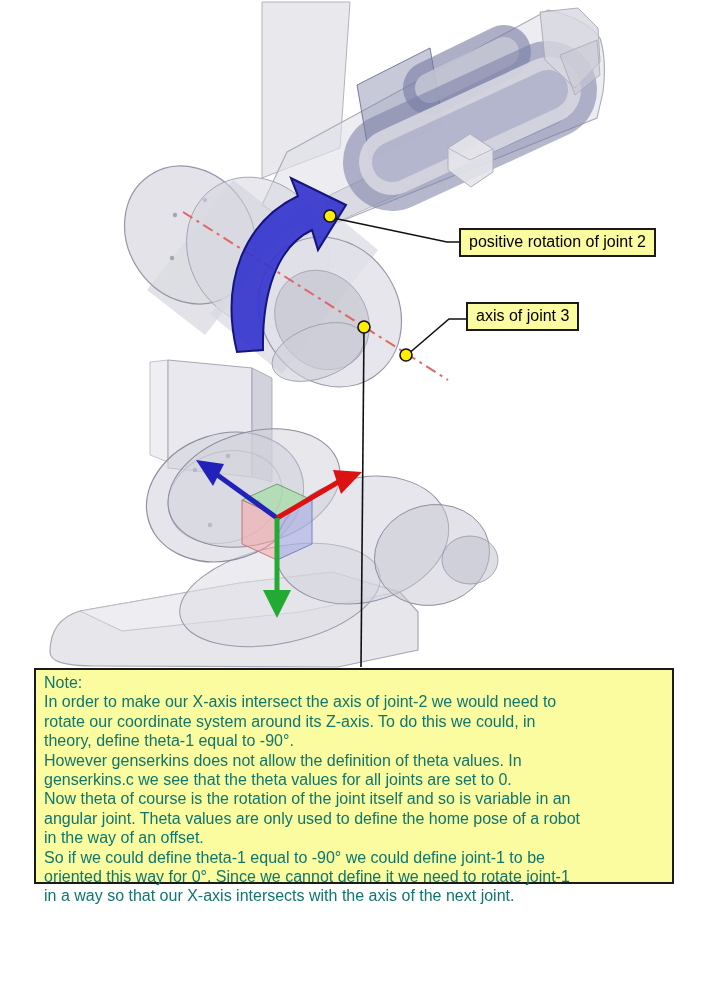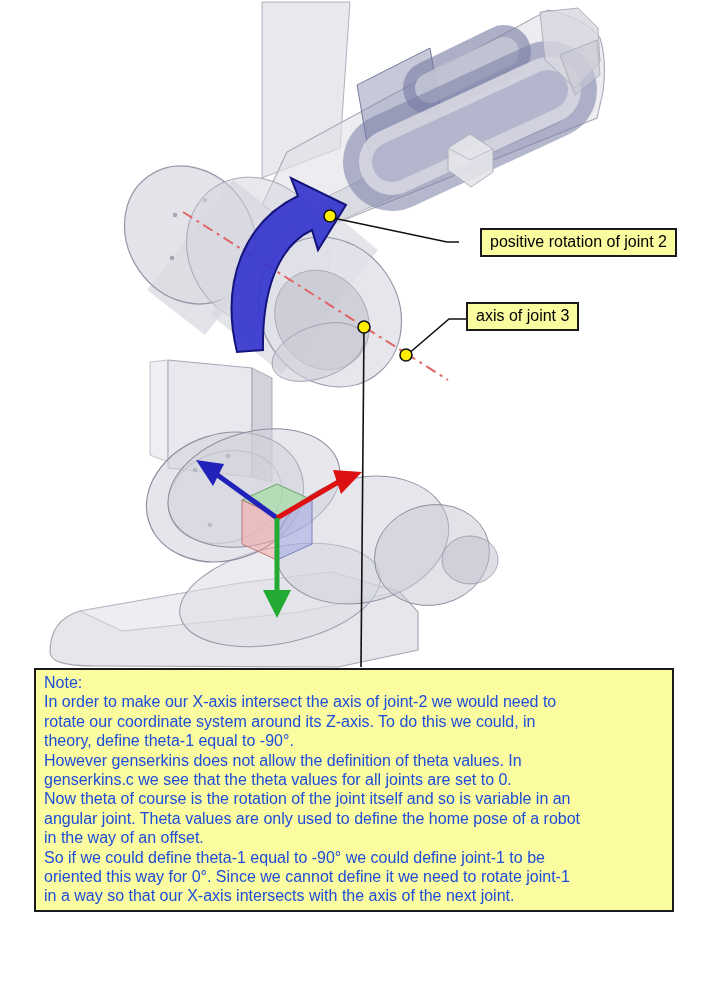--- a/index.html
+++ b/index.html
@@ -8,28 +8,28 @@
   #stage svg{position:absolute;left:0;top:0;}
   .callout-label{
     position:absolute;
     background:#FBFBA0;
     border:2px solid #1a1a1a;
     color:#000;
     font:16px/1.25 "Liberation Sans",sans-serif;
     padding:2px 8px 3px 8px;
     white-space:nowrap;
   }
-  #label-positive{left:480px;top:228px;}
+  #label-positive{left:459px;top:228px;}
   #label-axis{left:466px;top:302px;}
   #note-box{
-    position:absolute;left:34px;top:668px;width:640px;height:244px;
+    position:absolute;left:34px;top:668px;width:640px;height:216px;
     box-sizing:border-box;
     background:#FBFBA0;
     border:2px solid #1a1a1a;
-    color:#1d4ed8;
+    color:#0f766e;
     font:16px/19.4px "Liberation Sans",sans-serif;
     padding:3px 8px;
     white-space:pre-line;
   }
 </style>
 </head>
 <body>
 
 <div id="stage">
 

